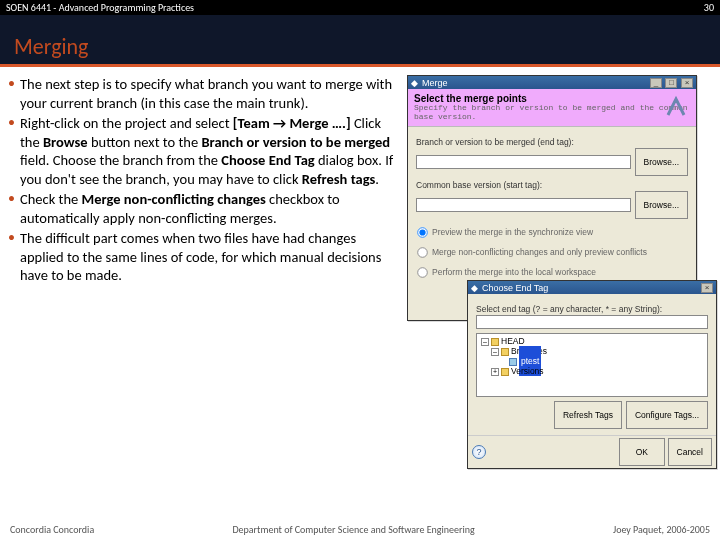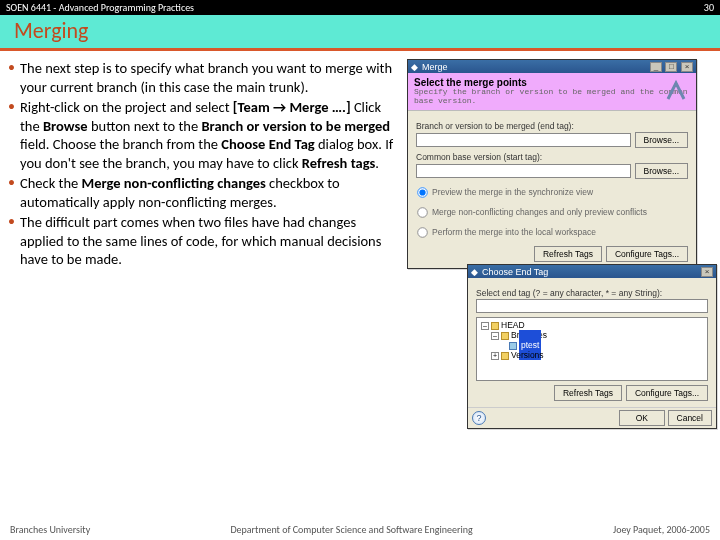--- a/index.html
+++ b/index.html
@@ -16,22 +16,22 @@
     background: #000;
     color: #fff;
     display: flex;
     justify-content: space-between;
     padding: 1px 6px;
     font-size: 10px;
     text-align: center;
   }
   .title-section {
     border-bottom: 3px solid #d9582b;
-    padding: 2px 0 4px 14px;
-    background: #5eead4;
+    padding: 18px 0 4px 14px;
+    background: #0f172a;
   }
   .title-section h1 {
     font-size: 22px;
     font-weight: 400;
     color: #c24a1f;
     font-family: Calibri, Arial, sans-serif;
   }
   .content {
     display: flex;
     padding: 8px 6px 0 6px;
@@ -96,21 +96,21 @@
   .banner .bd { color:#666; font-size:8px; line-height:1.1;font-family:Liberation Mono, monospace; }
   .banner svg { position:absolute; right:6px; top:4px; }
   .dlg .body { padding:6px 8px; }
   .fld-label { font-size:8.5px; color:#333; margin-top:4px; }
   .fld-row { display:flex; gap:4px; margin:1px 0 4px; align-items:center;}
   .fld-row input[type=text] {
     flex:1; height:14px; border:1px solid #888; background:#fff; font-size:8px;
   }
   .btn {
     background:#ece9d8; border:1px solid #888; font-size:8.5px;
-    padding:1px 8px; height:16px; line-height:12px;
+    padding:1px 8px; height:28px; line-height:12px;
     font-family: Tahoma, Arial, sans-serif;
   }
   .opts label { display:block; font-size:8.5px; color:#666; margin:7px 0;}
   .opts input { margin-right:3px; vertical-align:middle; transform:scale(.8);}
   .btnrow { display:flex; justify-content:flex-end; gap:4px; margin-top:4px;}
   .tree {
     background:#fff; border:1px solid #888; height:64px; padding:2px 4px;
     font-size:8.5px; overflow:hidden;
   }
   .tree .ln { white-space:nowrap; }
@@ -237,16 +237,16 @@
         <div>
           <button class="btn" style="padding:1px 16px">OK</button>
           <button class="btn">Cancel</button>
         </div>
       </div>
     </div>
   </div>
 </div>
 
 <div class="footer">
-  <span>Branches University</span>
+  <span>Concordia Concordia</span>
   <span>Department of Computer Science and Software Engineering</span>
   <span>Joey Paquet, 2006-2005</span>
 </div>
 
 </body></html>

